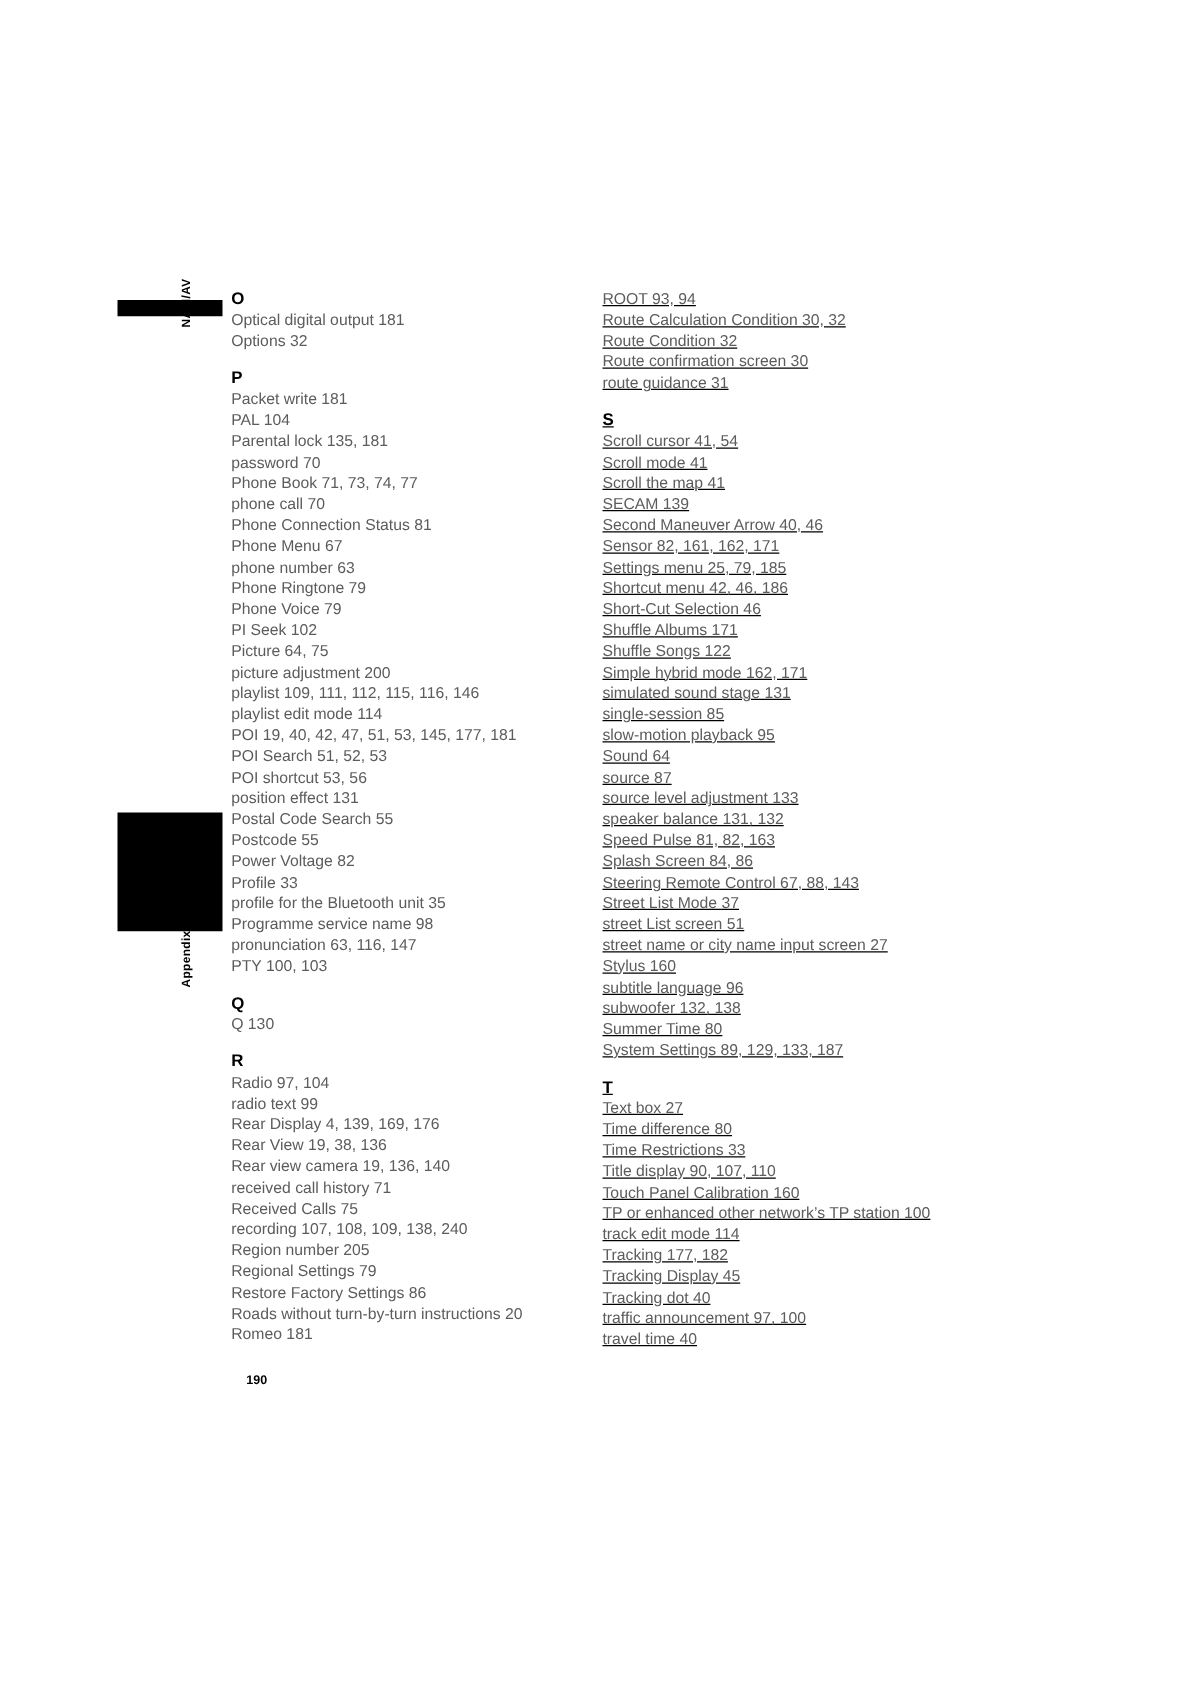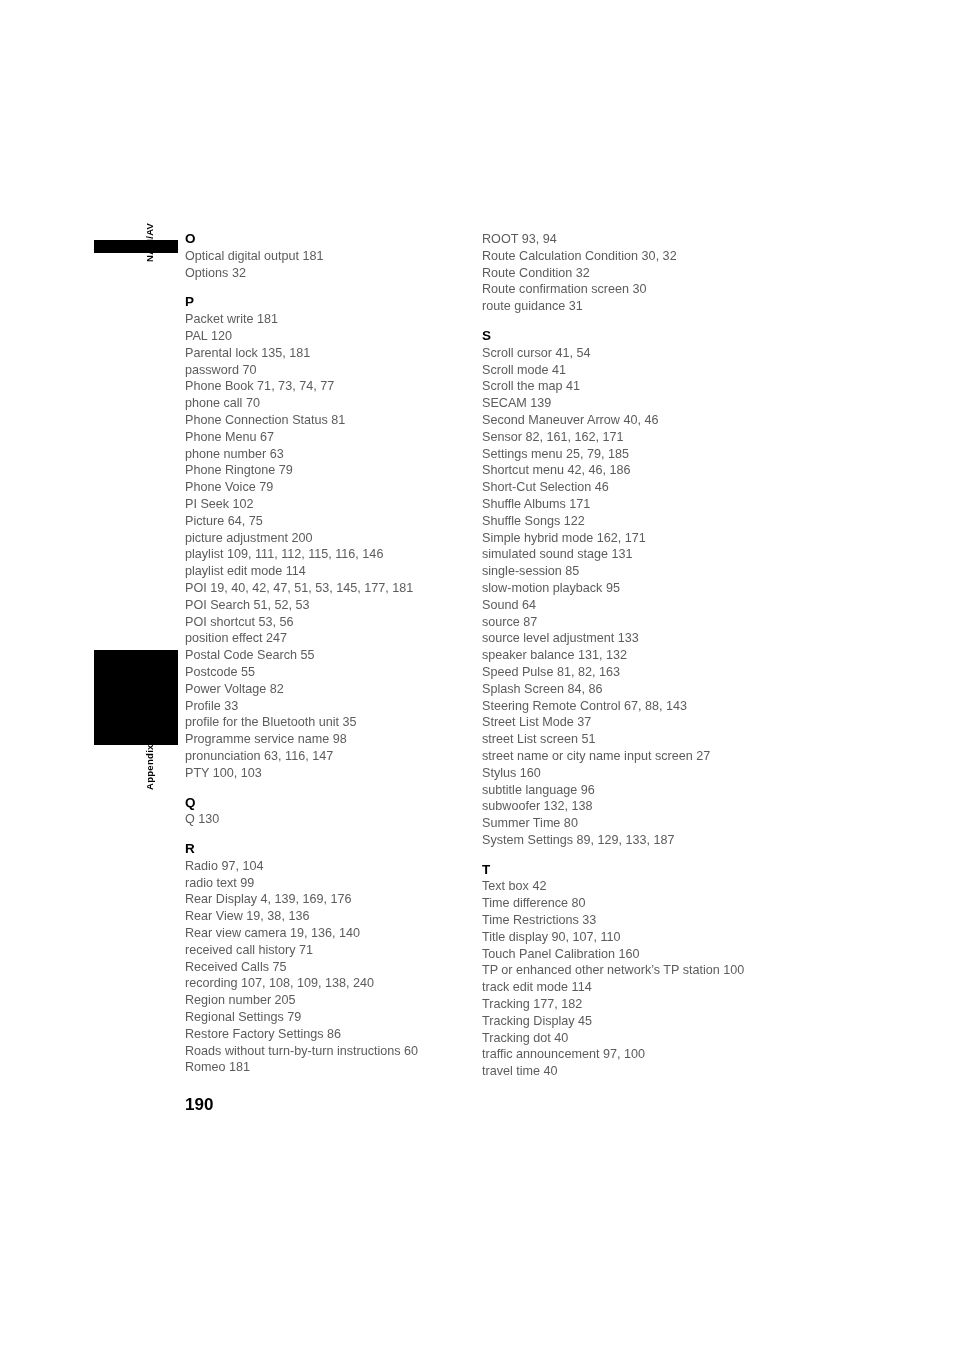--- a/index.html
+++ b/index.html
@@ -69,21 +69,21 @@
     white-space: nowrap;
     line-height: 14px;
   }
 
   
   .col {
     position: absolute;
     top: 231px;
   }
   .col-left  { left: 185px; width: 270px; }
-  .col-right { left: 482px; width: 290px; }
+  .col-right { left: 482px; width: 290px; text-decoration: underline; }
 
   .section-letter {
     font-size: 13.5px;
     font-weight: bold;
     color: #000000;
     line-height: 16.8px;
     margin: 0;
     padding: 0;
   }
   .group + .group { margin-top: 13px; }
@@ -92,23 +92,23 @@
     font-size: 12.6px;
     color: #5c5c5c;
     line-height: 16.8px;
     margin: 0;
     padding: 0;
     white-space: nowrap;
   }
 
   .page-number {
     position: absolute;
-    left: 185px;
+    left: 197px;
     top: 1098px;
-    font-size: 17px;
+    font-size: 10px;
     font-weight: bold;
     color: #000000;
     line-height: 14px;
   }
 </style>
 </head>
 <body>
 
 <div class="page">
 
@@ -120,39 +120,39 @@
 
   <div class="col col-left" id="col-left">
       <div class="group">
         <div class="section-letter">O</div>
         <div class="entry">Optical digital output 181</div>
         <div class="entry">Options 32</div>
       </div>
       <div class="group">
         <div class="section-letter">P</div>
         <div class="entry">Packet write 181</div>
-        <div class="entry">PAL 120</div>
+        <div class="entry">PAL 104</div>
         <div class="entry">Parental lock 135, 181</div>
         <div class="entry">password 70</div>
         <div class="entry">Phone Book 71, 73, 74, 77</div>
         <div class="entry">phone call 70</div>
         <div class="entry">Phone Connection Status 81</div>
         <div class="entry">Phone Menu 67</div>
         <div class="entry">phone number 63</div>
         <div class="entry">Phone Ringtone 79</div>
         <div class="entry">Phone Voice 79</div>
         <div class="entry">PI Seek 102</div>
         <div class="entry">Picture 64, 75</div>
         <div class="entry">picture adjustment 200</div>
         <div class="entry">playlist 109, 111, 112, 115, 116, 146</div>
         <div class="entry">playlist edit mode 114</div>
         <div class="entry">POI 19, 40, 42, 47, 51, 53, 145, 177, 181</div>
         <div class="entry">POI Search 51, 52, 53</div>
         <div class="entry">POI shortcut 53, 56</div>
-        <div class="entry">position effect 247</div>
+        <div class="entry">position effect 131</div>
         <div class="entry">Postal Code Search 55</div>
         <div class="entry">Postcode 55</div>
         <div class="entry">Power Voltage 82</div>
         <div class="entry">Profile 33</div>
         <div class="entry">profile for the Bluetooth unit 35</div>
         <div class="entry">Programme service name 98</div>
         <div class="entry">pronunciation 63, 116, 147</div>
         <div class="entry">PTY 100, 103</div>
       </div>
       <div class="group">
@@ -165,21 +165,21 @@
         <div class="entry">radio text 99</div>
         <div class="entry">Rear Display 4, 139, 169, 176</div>
         <div class="entry">Rear View 19, 38, 136</div>
         <div class="entry">Rear view camera 19, 136, 140</div>
         <div class="entry">received call history 71</div>
         <div class="entry">Received Calls 75</div>
         <div class="entry">recording 107, 108, 109, 138, 240</div>
         <div class="entry">Region number 205</div>
         <div class="entry">Regional Settings 79</div>
         <div class="entry">Restore Factory Settings 86</div>
-        <div class="entry">Roads without turn-by-turn instructions 60</div>
+        <div class="entry">Roads without turn-by-turn instructions 20</div>
         <div class="entry">Romeo 181</div>
       </div>
     </div>
   <div class="col col-right" id="col-right">
       <div class="group">
         <div class="entry">ROOT 93, 94</div>
         <div class="entry">Route Calculation Condition 30, 32</div>
         <div class="entry">Route Condition 32</div>
         <div class="entry">Route confirmation screen 30</div>
         <div class="entry">route guidance 31</div>
@@ -212,21 +212,21 @@
         <div class="entry">street List screen 51</div>
         <div class="entry">street name or city name input screen 27</div>
         <div class="entry">Stylus 160</div>
         <div class="entry">subtitle language 96</div>
         <div class="entry">subwoofer 132, 138</div>
         <div class="entry">Summer Time 80</div>
         <div class="entry">System Settings 89, 129, 133, 187</div>
       </div>
       <div class="group">
         <div class="section-letter">T</div>
-        <div class="entry">Text box 42</div>
+        <div class="entry">Text box 27</div>
         <div class="entry">Time difference 80</div>
         <div class="entry">Time Restrictions 33</div>
         <div class="entry">Title display 90, 107, 110</div>
         <div class="entry">Touch Panel Calibration 160</div>
         <div class="entry">TP or enhanced other network’s TP station 100</div>
         <div class="entry">track edit mode 114</div>
         <div class="entry">Tracking 177, 182</div>
         <div class="entry">Tracking Display 45</div>
         <div class="entry">Tracking dot 40</div>
         <div class="entry">traffic announcement 97, 100</div>

